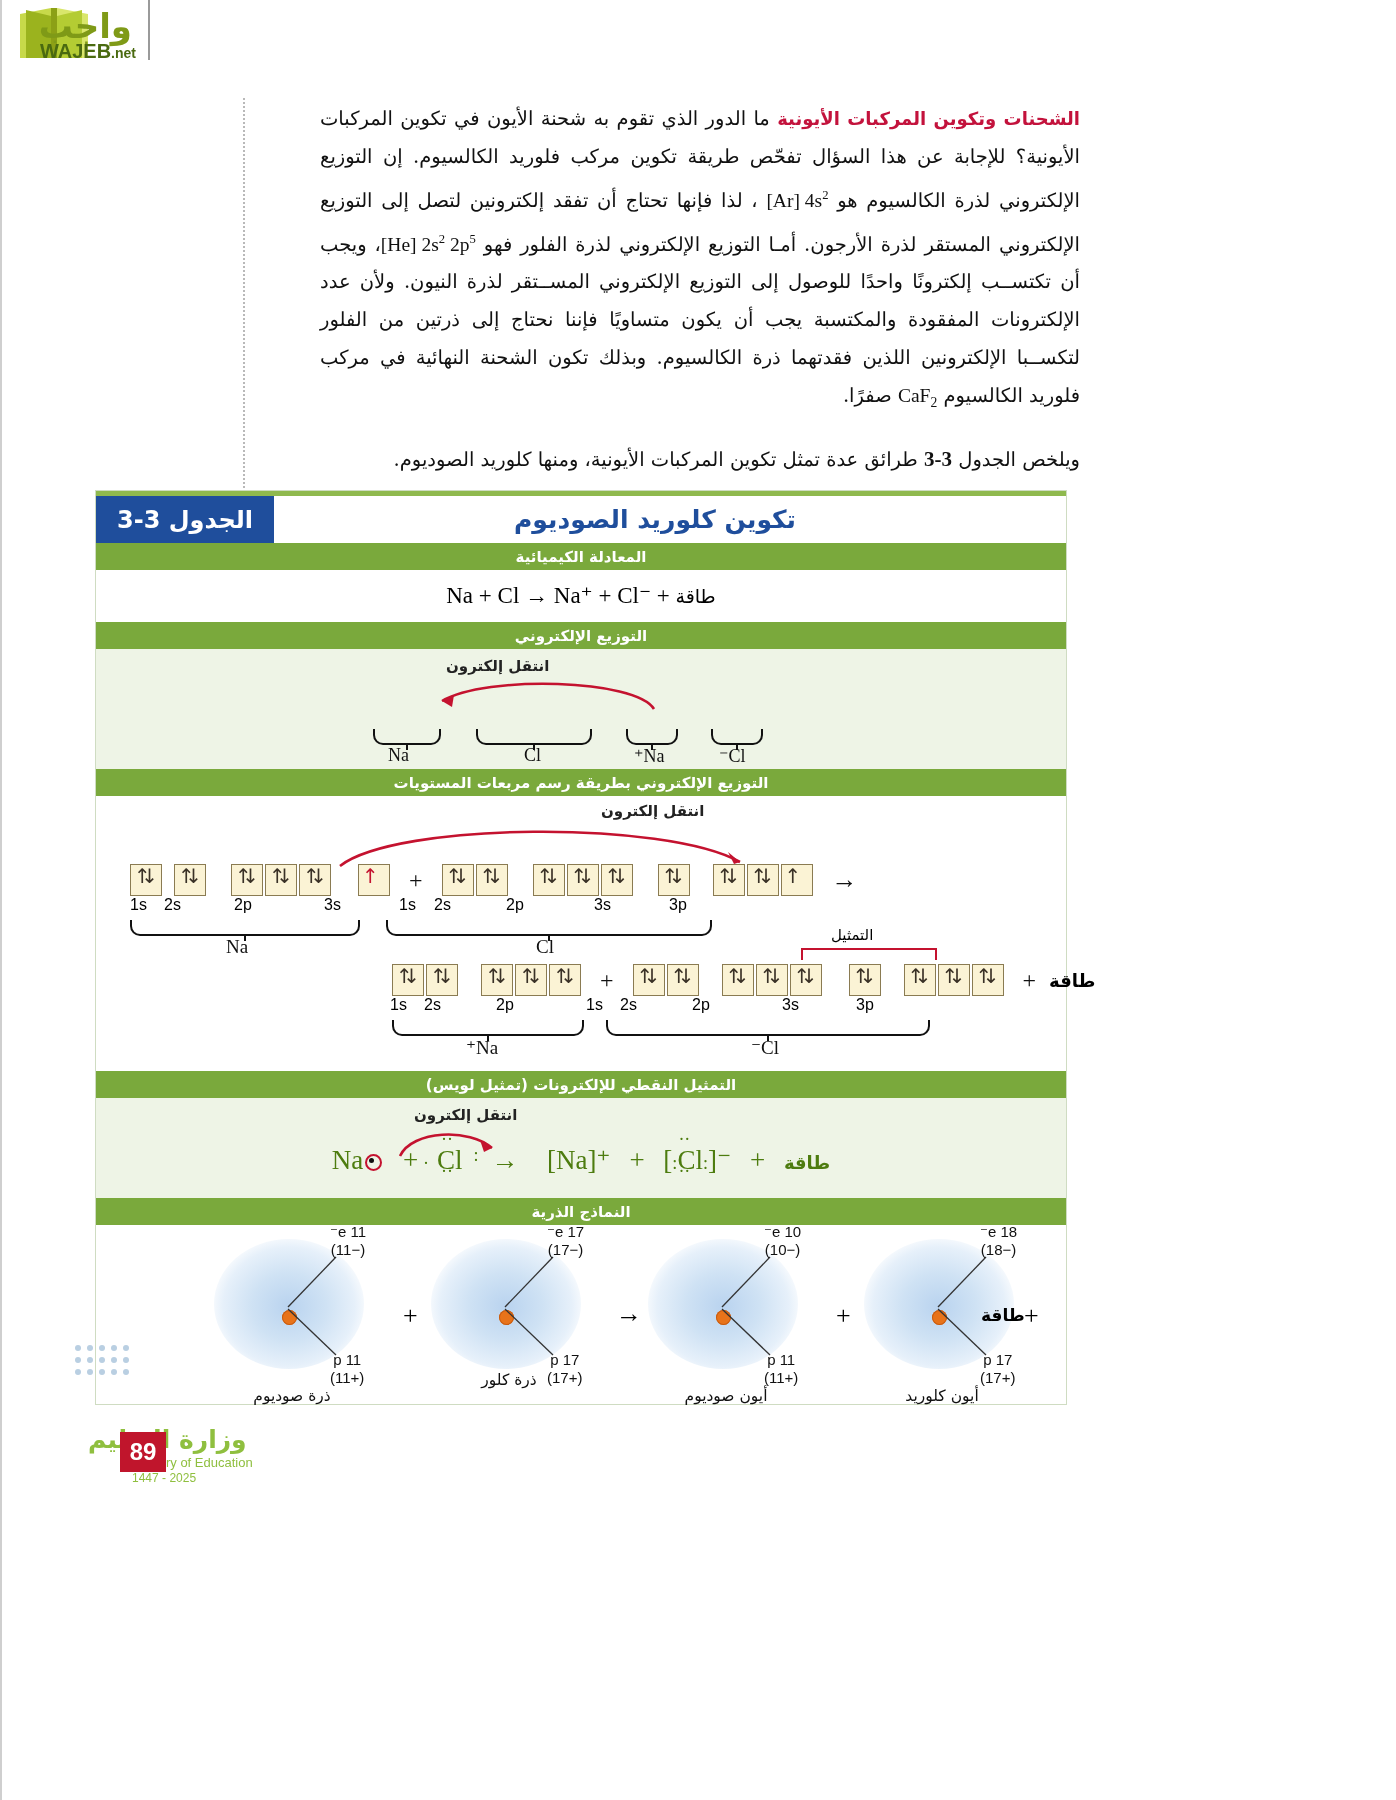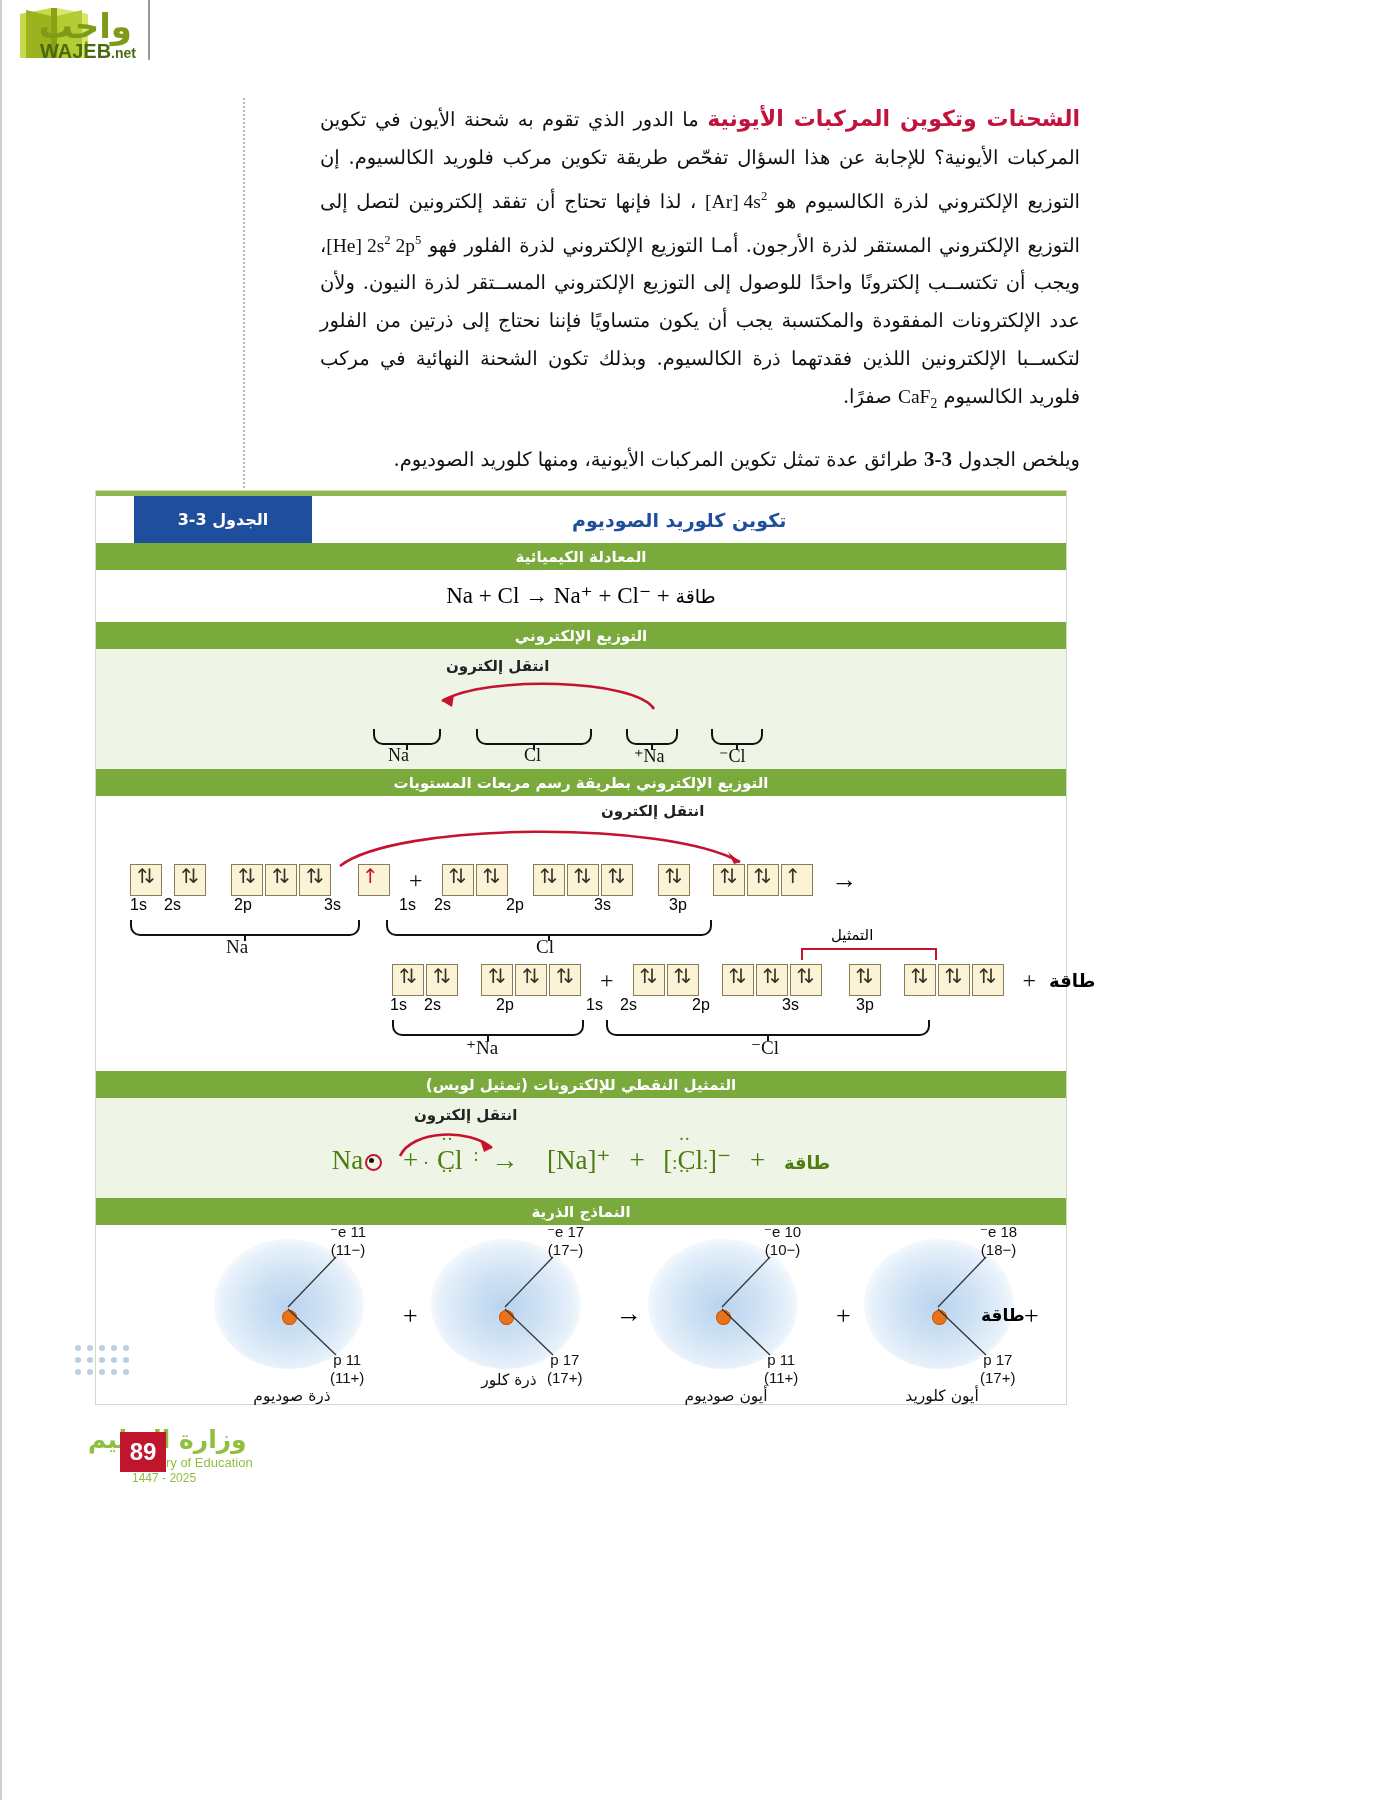--- a/index.html
+++ b/index.html
@@ -27,21 +27,21 @@
   .dots{position:absolute;left:243px;top:98px;width:0;height:390px;
     border-left:2px dotted #b9b9b9;}
 
   
   .bodytext{
     position:absolute;right:316px;top:100px;width:760px;
     text-align:justify;direction:rtl;
     font-family:"DejaVu Serif","Liberation Serif",serif;
     font-size:19.5px;line-height:38px;color:#111;
   }
-  .redhead{color:#c3123c;font-weight:bold;font-family:"DejaVu Sans",sans-serif;font-size:22px;}
+  .redhead{color:#c3123c;font-weight:bold;font-family:"DejaVu Sans",sans-serif;font-size:18px;}
   .ltr{direction:ltr;unicode-bidi:isolate;display:inline-block;
        font-family:"Liberation Serif",serif;}
   sup{font-size:.65em;}
 
   
   .ioneq{position:absolute;left:0;right:0;top:398px;text-align:center;
     direction:ltr;font-family:"Liberation Serif",serif;font-size:22px;color:#111;}
   .frac{display:inline-block;vertical-align:middle;text-align:center;font-size:15px;line-height:1.15;}
   .frac .num{display:block;padding:0 4px;}
   .frac .den{display:block;border-top:1.4px solid #111;padding:0 4px;}
@@ -51,24 +51,24 @@
     font-family:"DejaVu Serif",serif;font-size:19.5px;color:#111;}
 
   
   .card{position:absolute;left:95px;top:490px;width:970px;height:913px;
     background:#ffffff;border:1px solid #cfdcc2;}
   .card-topbar{position:absolute;left:0;top:0;width:100%;height:5px;background:#8fb94e;}
 
   .thead{position:absolute;left:0;top:5px;width:100%;height:47px;background:#ffffff;
     display:flex;flex-direction:row;align-items:stretch;}
   .thead-badge{width:178px;background:#1f4e9c;color:#fff;display:flex;align-items:center;
-    justify-content:center;font-family:"DejaVu Sans",sans-serif;font-size:16px;font-weight:bold;margin-left:38px;}
+    justify-content:center;font-family:"DejaVu Sans",sans-serif;font-size:24px;font-weight:bold;}
   .thead-title{flex:1;display:flex;align-items:center;justify-content:flex-end;
     padding-left:0;padding-right:0;color:#1f4e9c;font-family:"DejaVu Sans",sans-serif;
-    font-size:19px;font-weight:bold;padding-left:240px;margin-left:20px;}
+    font-size:25px;font-weight:bold;padding-left:240px;}
 
   .greenbar{width:100%;height:27px;background:#7aa93c;color:#ffffff;
     display:flex;align-items:center;justify-content:center;
     font-family:"DejaVu Sans",sans-serif;font-size:15px;font-weight:bold;
     position:absolute;left:0;}
 
   .panel{position:absolute;left:0;width:100%;background:#ffffff;}
   .panel.tint{background:#eef4e6;}
   .xferlabel{position:absolute;font-family:"DejaVu Sans",sans-serif;font-size:15px;color:#222;font-weight:bold;}
   .cfgline{position:absolute;left:0;right:0;top:36px;text-align:center;direction:ltr;

